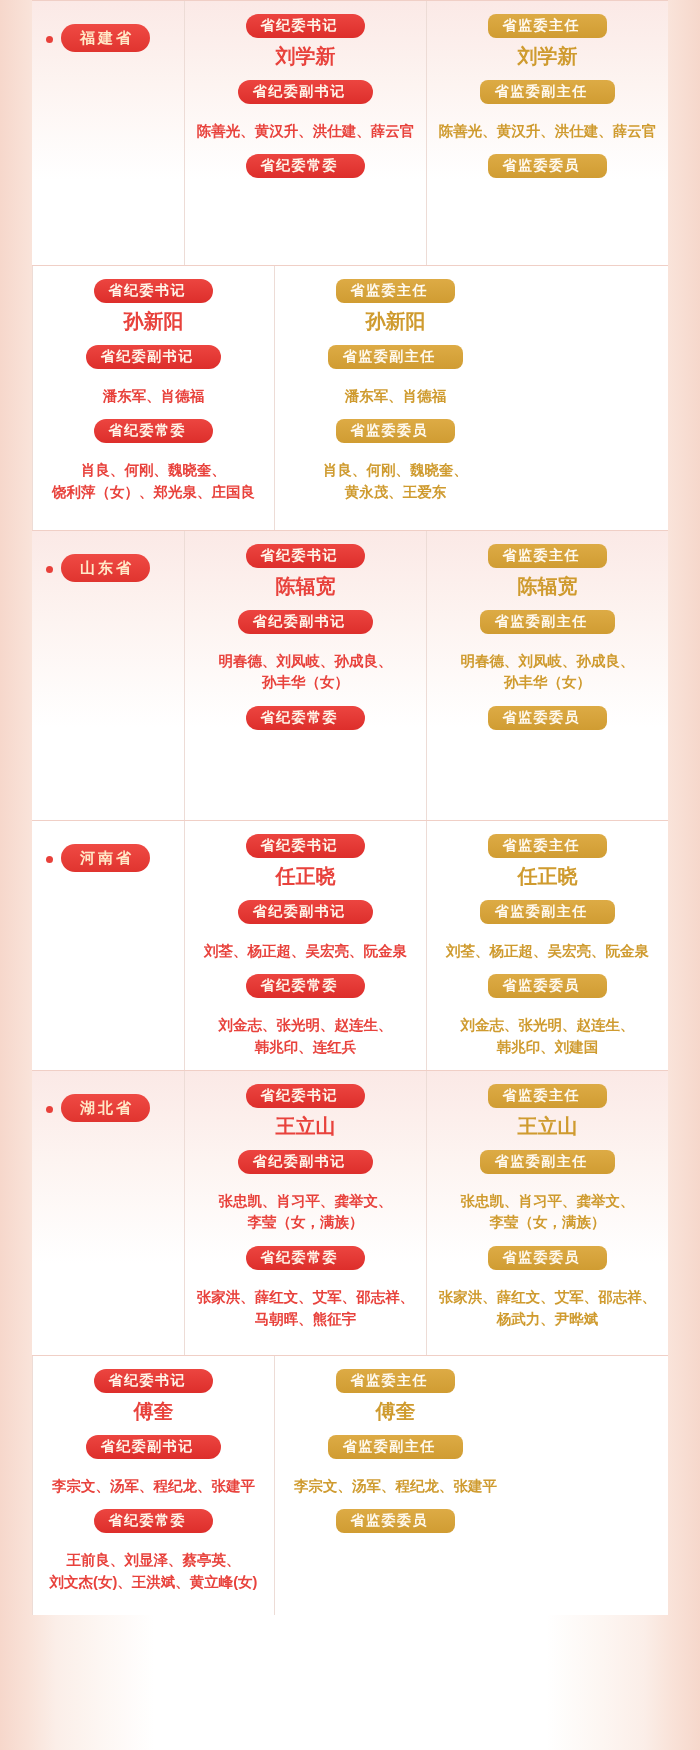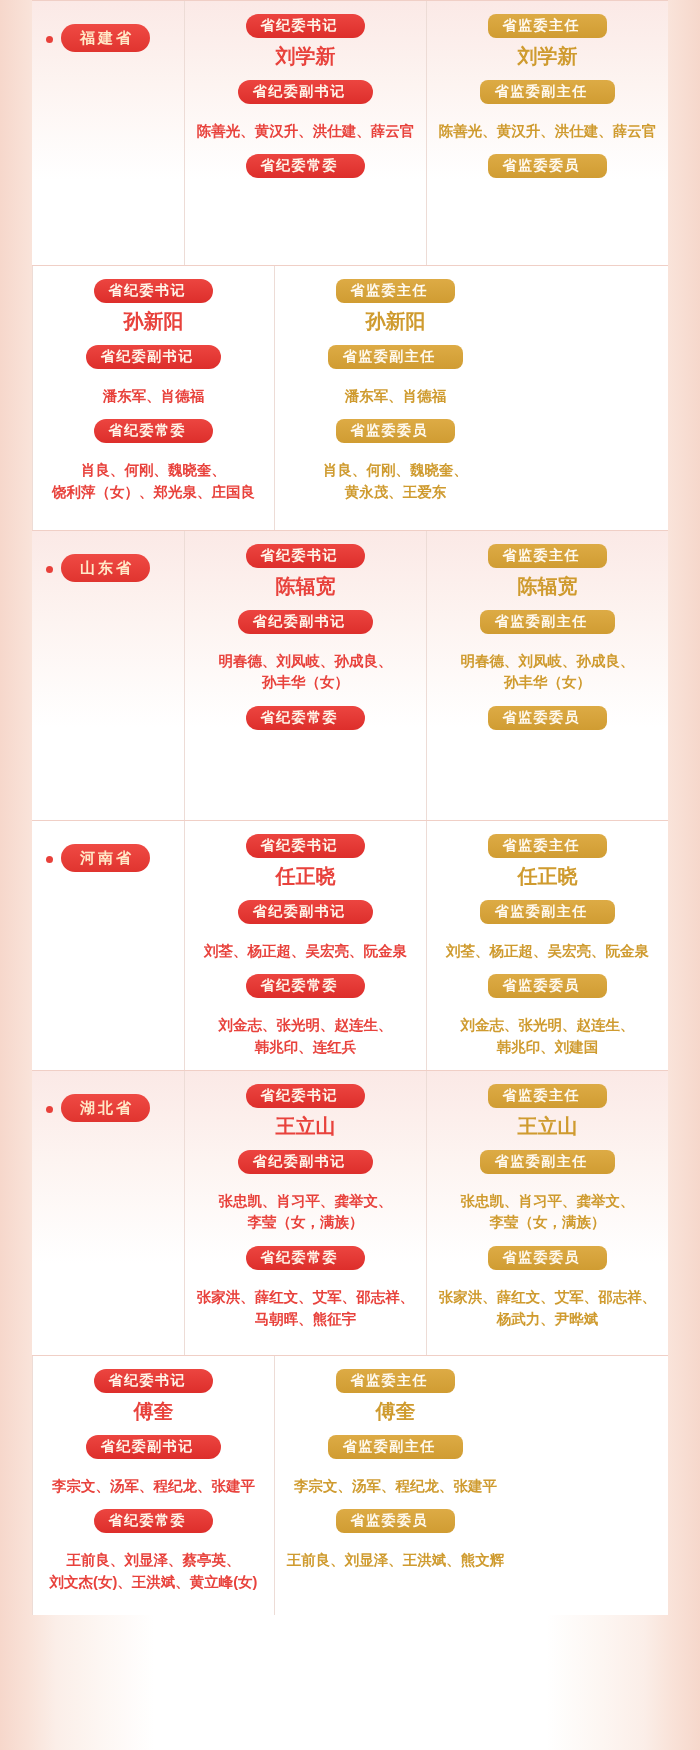--- a/index.html
+++ b/index.html
@@ -334,18 +334,17 @@
           <div class="group tight">
             <div><span class="badge gold">省监委主任</span></div>
             <div class="lead-name gold">傅奎</div>
           </div>
           <div class="group">
             <div><span class="badge gold">省监委副主任</span></div>
             <div class="names gold">李宗文、汤军、程纪龙、张建平</div>
           </div>
           <div class="group">
             <div><span class="badge gold">省监委委员</span></div>
-            <div class="names gold">王前良、刘显泽、王洪斌、熊文辉</div>
           </div>
         </div>
       </div>
     </div>
 </div>
 
 </body></html>

